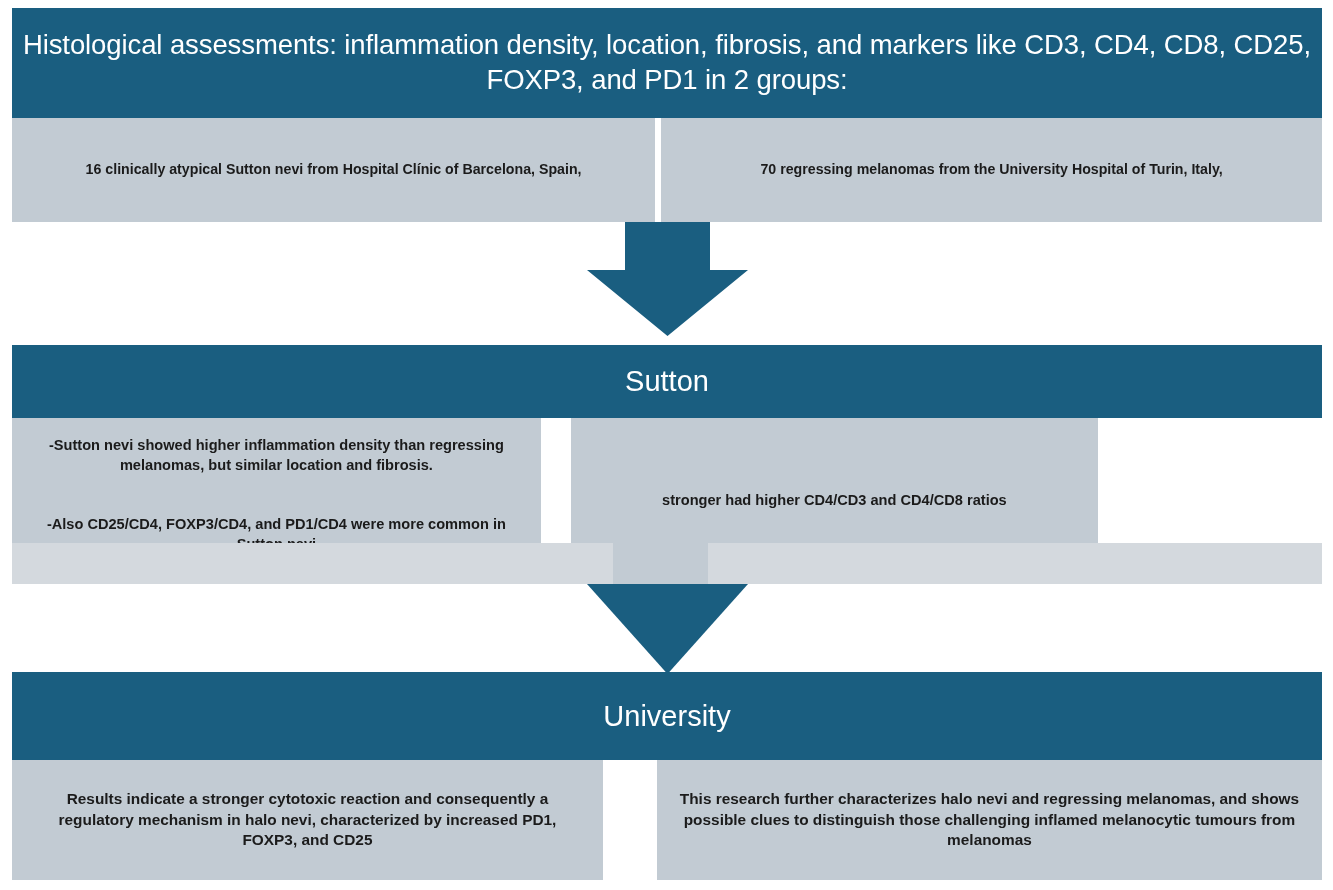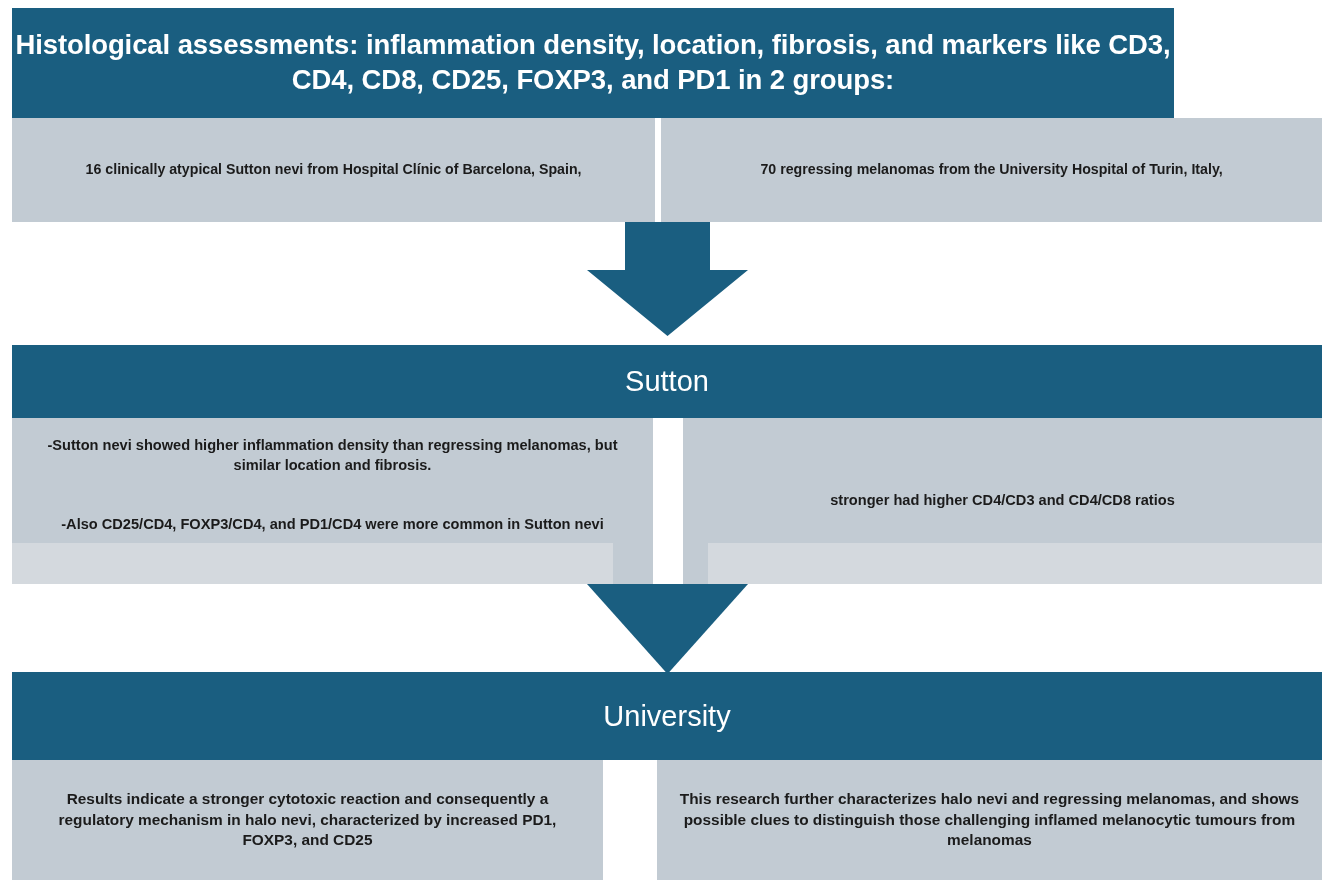--- a/index.html
+++ b/index.html
@@ -51,40 +51,40 @@
 
   
   .tint{
     position:absolute;
     background:#d4d9de;
     box-sizing:border-box;
   }
 
   
   #hdr-intro{
-    left:12px;top:8px;width:1162px;height:110px;
-    font-size:27.5px;font-weight:700;letter-spacing:-0.1px;line-height:1.26;
+    left:12px;top:8px;width:1310px;height:110px;
+    font-size:27.5px;font-weight:400;letter-spacing:-0.1px;line-height:1.26;
   }
   #row-groups{left:12px;top:118px;width:1310px;height:104px;}
   #row-groups .cell{font-size:14.2px;font-weight:600;}
   #cell-group-left{width:653px;}
   #cell-group-right{width:671px;}
 
   
   #arrow-1{
     position:absolute;left:587px;top:222px;width:161px;height:114px;
   }
   #arrow-1 svg{display:block;width:161px;height:114px;}
 
   
   #hdr-results{
     left:12px;top:345px;width:1310px;height:73px;
     font-size:29px;font-weight:400;
   }
-  #row-results{left:12px;top:418px;width:1310px;height:166px;gap:12px;}
+  #row-results{left:12px;top:418px;width:1086px;height:166px;gap:12px;}
   #row-results .cell{font-size:14.6px;font-weight:600;}
   #cell-results-left{width:653px;align-items:flex-start;}
   #cell-results-left .cell-text{padding-top:18px;}
   #cell-results-right{width:651px;}
   #cell-results-left .cell-text p{margin:0 0 9px 0;}
   #cell-results-left .cell-text p:last-child{margin-bottom:0;margin-top:40px;}
 
   #tint-results-left{left:12px;top:543px;width:601px;height:41px;}
   #tint-results-right{left:708px;top:543px;width:614px;height:41px;}
 

